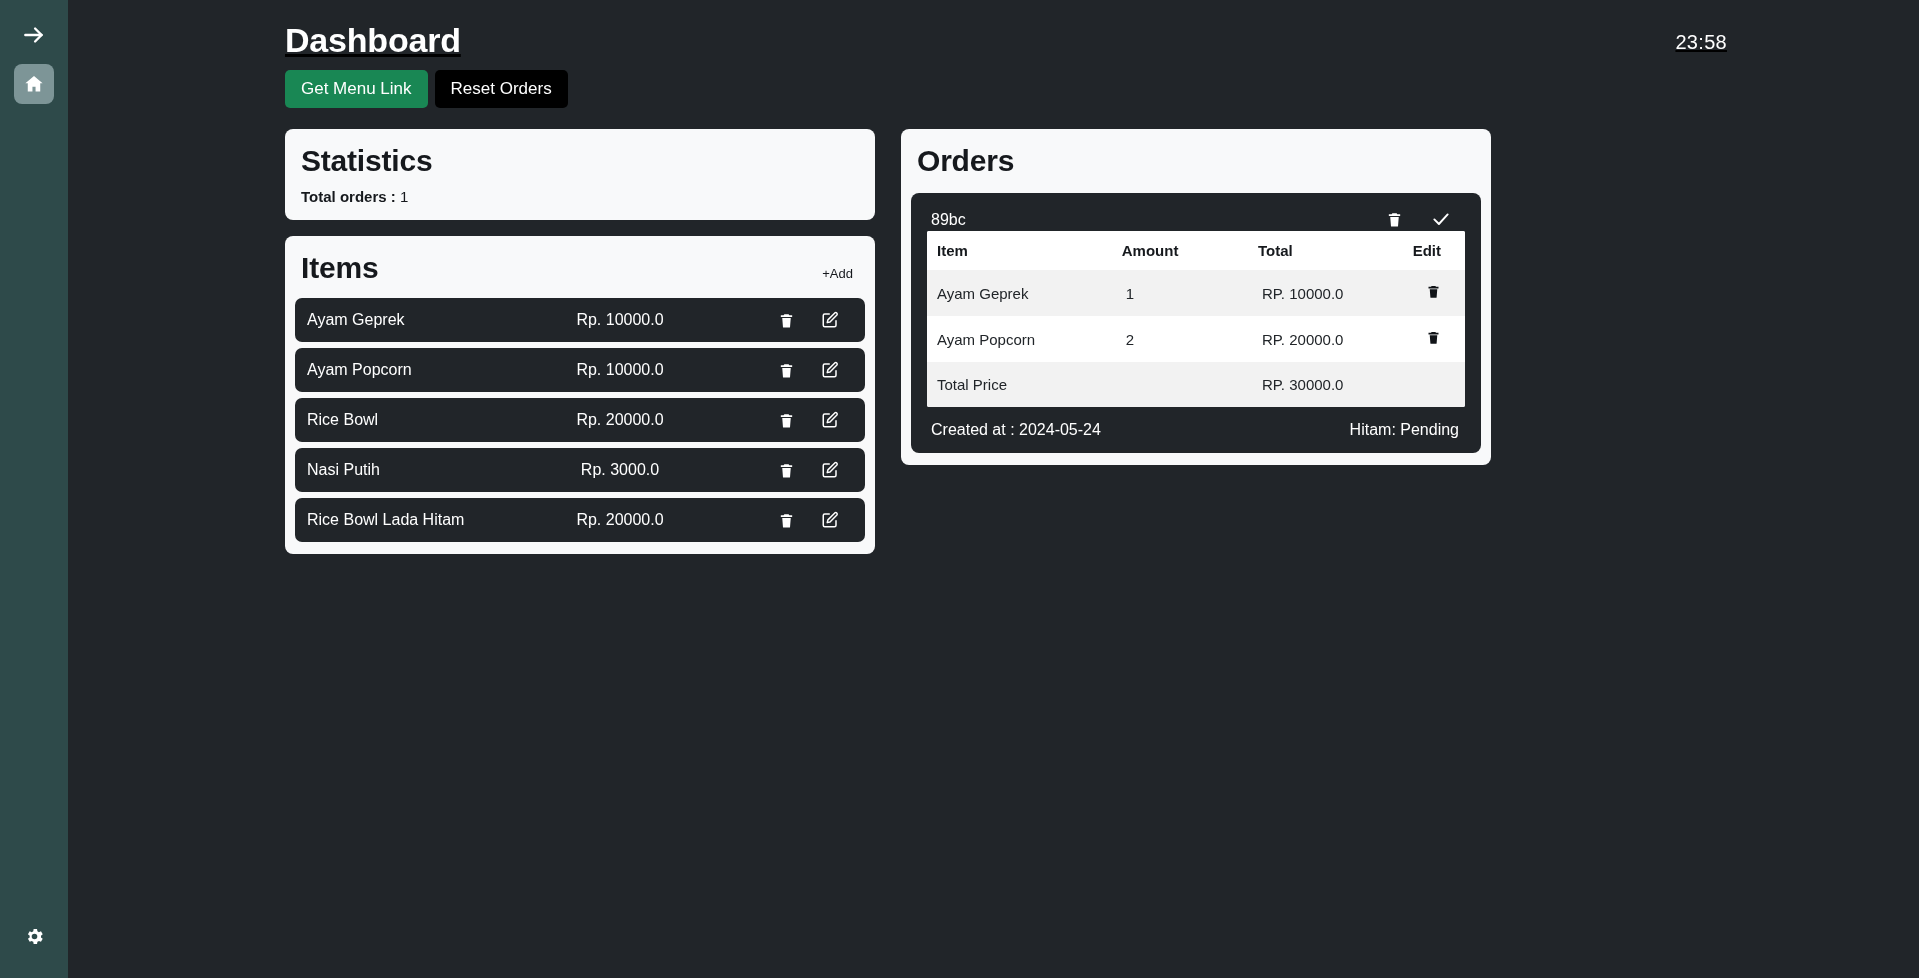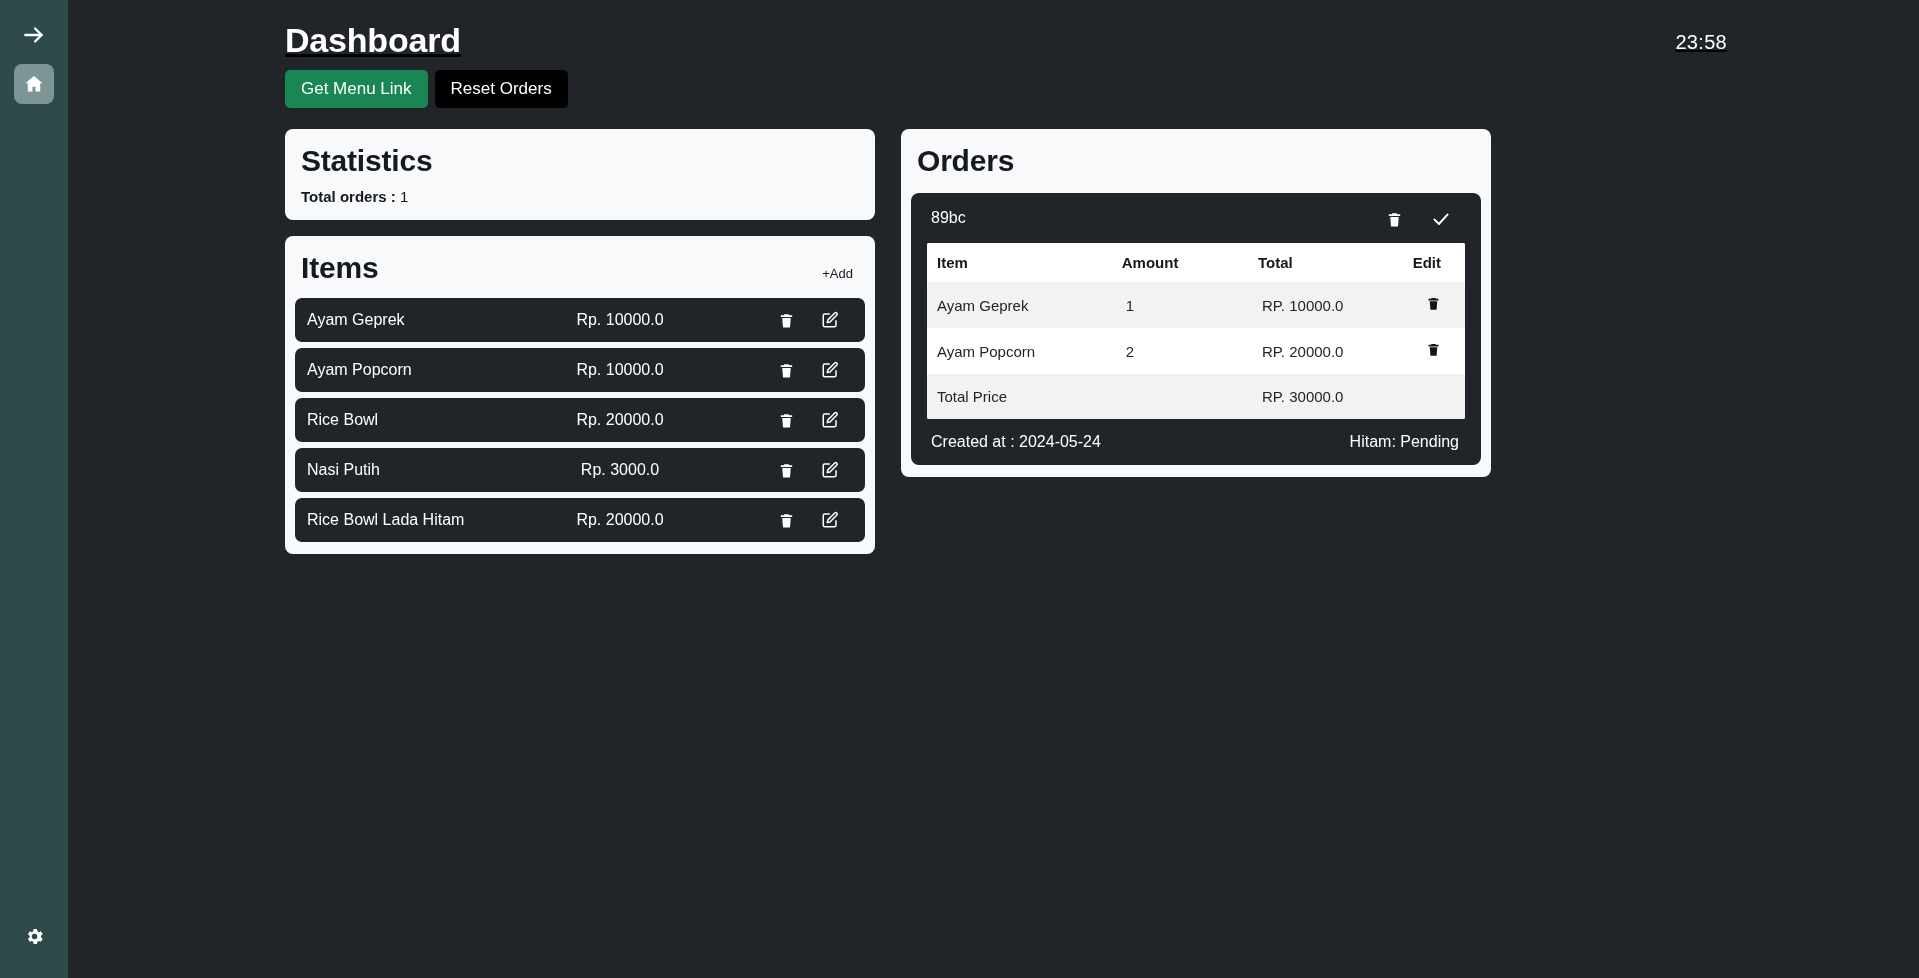--- a/index.html
+++ b/index.html
@@ -155,25 +155,25 @@
 
   
   .order-card {
     background: #212529;
     border-radius: 8px;
     margin-top: 14px;
     padding: 12px 16px 10px 16px;
   }
   .order-head {
     display: flex;
-    align-items: flex-start;
+    align-items: flex-end;
     justify-content: space-between;
     color: #ffffff;
     font-size: 16px;
-    padding: 4px 8px 14px 4px;
+    padding: 4px 8px 2px 4px;
   }
   .order-head-actions { display: flex; align-items: center; gap: 28px; padding-right: 6px; }
 
   table.order-table {
     width: 100%;
     border-collapse: collapse;
     background: #ffffff;
     border-radius: 2px;
     overflow: hidden;
     font-size: 15px;

